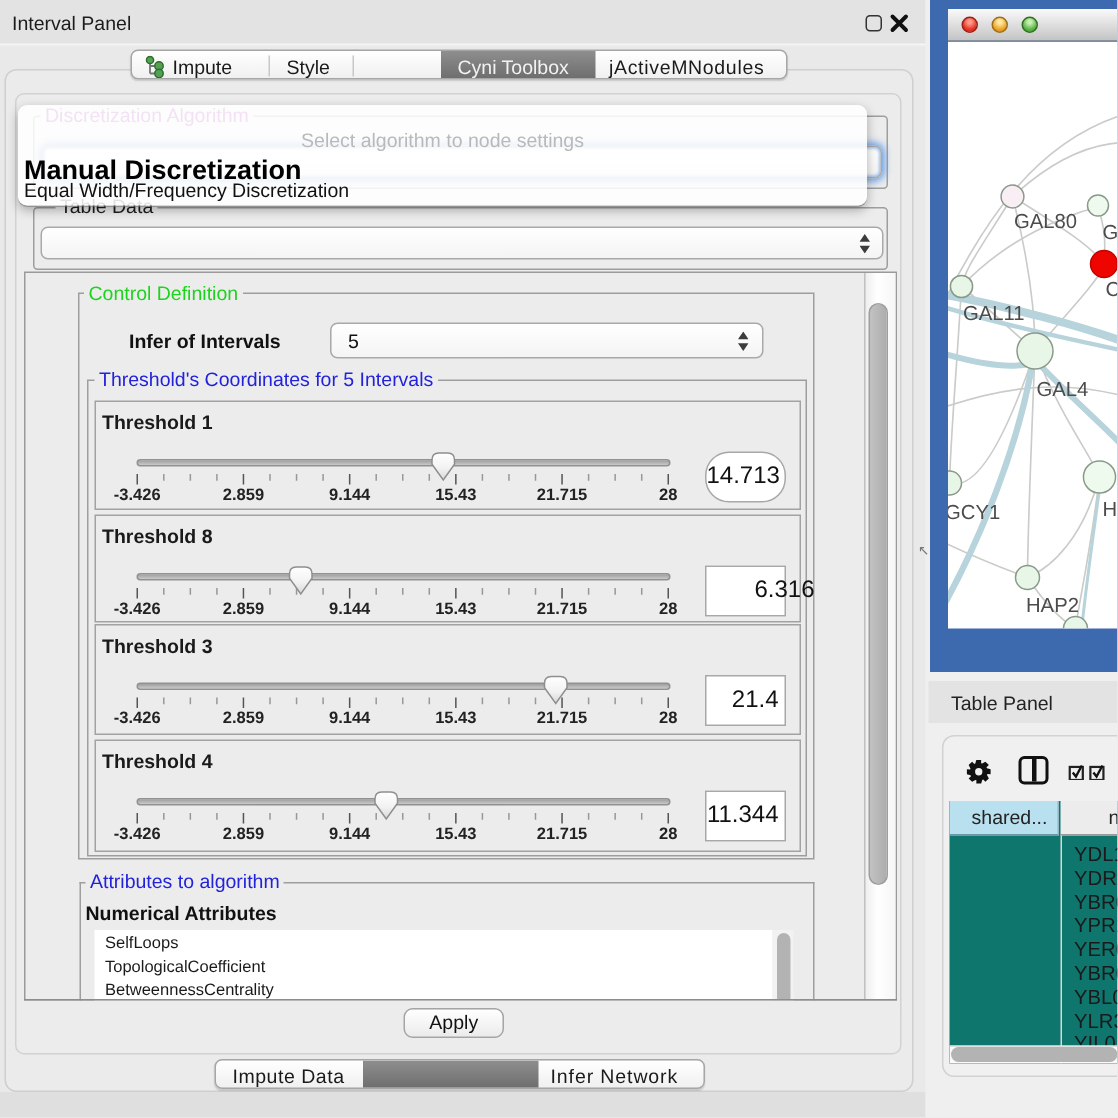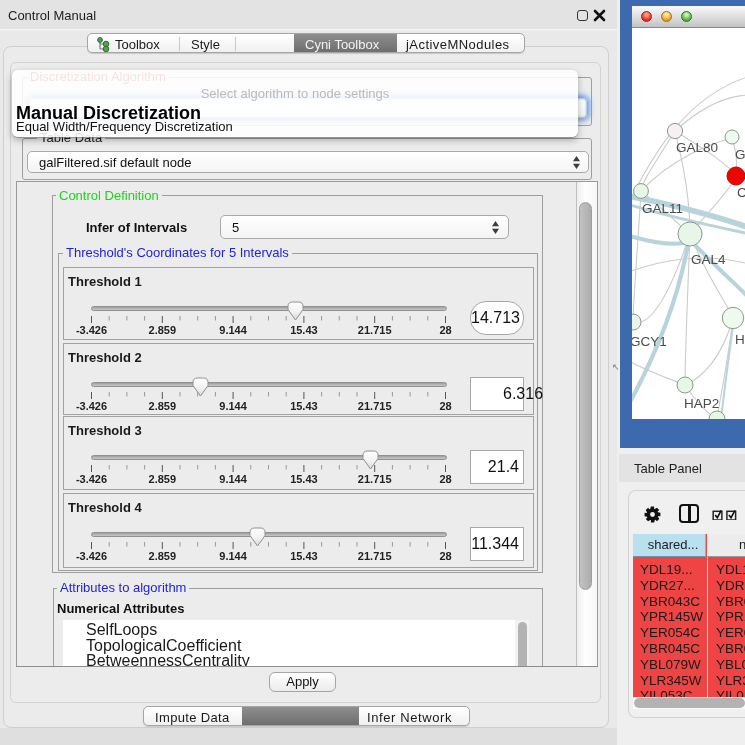--- a/index.html
+++ b/index.html
@@ -15,21 +15,21 @@
   .track { position:absolute; left:27px; width:356px; height:5px; border-radius:3px; background:linear-gradient(#9f9f9f,#c9c9c9); border:1px solid #919191; }
   .vbox { position:absolute; left:406px; width:54px; height:33.5px; background:#fff; border:1px solid #a8a8a8; font-size:16px; color:#111; text-align:right; padding-right:4px; line-height:32px; }
   .ticklabel { position:absolute; font-size:11px; font-weight:bold; color:#222; transform:translateX(-50%); }
   .tab { display:inline-block; font-size:13px; color:#1a1a1a; }
   svg { display:block; }
 </style>
 </head>
 <body>
 
 <div class="abs" style="left:0;top:0;width:617px;height:30px;background:#e3e3e3;border-bottom:1px solid #f5f5f5;"></div>
-<div class="abs" style="left:8px;top:8px;font-size:13px;color:#1c1c1c;">Control Manual</div>
+<div class="abs" style="left:8px;top:8px;font-size:13px;color:#1c1c1c;">Interval Panel</div>
 
 <div class="abs" style="left:577px;top:10px;width:11px;height:11px;border:1.5px solid #333;border-radius:3px;"></div>
 <svg class="abs" style="left:593px;top:9px;" width="13" height="13" viewBox="0 0 13 13">
     <path d="M2 2 L11 11 M11 2 L2 11" stroke="#111" stroke-width="2.6" stroke-linecap="round"></path>
   </svg>
 
 <div class="abs" style="left:0;top:31px;width:617px;height:714px;background:#e9e9e9;"></div>
 
 <div class="abs" style="left:3px;top:46px;width:606px;height:682px;background:#ebebeb;border:1px solid #cfcfcf;border-radius:8px;"></div>
 
@@ -38,35 +38,34 @@
 <div class="abs" style="left:87px;top:33px;width:438px;height:20px;background:linear-gradient(#ffffff,#f0f0f0);border:1px solid #a6a6a6;border-radius:5px;box-shadow:0 1px 1px rgba(0,0,0,0.15);overflow:hidden;">
   <div class="abs" style="left:206px;top:0;width:103px;height:20px;background:linear-gradient(#8e8e8e,#6b6b6b);"></div>
   <div class="abs" style="left:91px;top:3px;width:1px;height:14px;background:#c8c8c8;"></div>
   <div class="abs" style="left:147px;top:3px;width:1px;height:14px;background:#c8c8c8;"></div>
   <svg class="abs" style="left:9px;top:3px;" width="14" height="15" viewBox="0 0 14 15">
     <path d="M3 3 L3 12 M3 7 L8 7 M3 12 L8 12" stroke="#777" stroke-width="1.2" fill="none"></path>
     <circle cx="3" cy="3" r="2.4" fill="#55a055" stroke="#2c6e2c"></circle>
     <circle cx="9" cy="7" r="2.8" fill="#55a055" stroke="#2c6e2c"></circle>
     <circle cx="9" cy="12" r="2.8" fill="#55a055" stroke="#2c6e2c"></circle>
   </svg>
-  <div class="abs tab" style="left:27px;top:3px;">Toolbox</div>
+  <div class="abs tab" style="left:27px;top:3px;">Impute</div>
   <div class="abs tab" style="left:103px;top:3px;text-align:center;">Style</div>
   <div class="abs tab" style="left:155px;top:19px;font-style:italic;">Select</div>
   <div class="abs tab" style="left:217px;top:3px;color:#f2f2f2;">Cyni Toolbox</div>
   <div class="abs tab" style="left:318px;top:3px;letter-spacing:0.45px;">jActiveMNodules</div>
 </div>
 
 <div class="groupbox" style="left:22px;top:77px;width:570px;height:49px;"></div>
-<div class="gtitle" style="left:27px;top:70px;color:#b91c1c;">Discretization Algorithm</div>
+<div class="gtitle" style="left:27px;top:70px;color:#a21caf;">Discretization Algorithm</div>
 <div class="combo" style="left:28px;top:97px;width:560px;height:22px;box-shadow:0 0 5px 2px rgba(90,150,230,0.85), inset 0 0 2px 1px rgba(90,150,230,0.6);"></div>
 
 <div class="groupbox" style="left:22px;top:138px;width:570px;height:42px;"></div>
 <div class="gtitle" style="left:37px;top:131px;color:#1d1d1d;">Table Data</div>
 <div class="combo" style="left:27px;top:151px;width:562px;height:22px;">
-  <span class="ctext">galFiltered.sif default node</span>
   <svg style="position:absolute;left:545px;top:4px;" width="7" height="13" viewBox="0 0 7 13">
       <path d="M3.5 0 L7 5.2 L0 5.2 Z" fill="#3c3c3c"></path>
       <path d="M0 7.8 L7 7.8 L3.5 13 Z" fill="#3c3c3c"></path>
     </svg>
 </div>
 
 <div class="abs" style="left:12px;top:70px;width:566px;height:67px;background:rgba(255,255,255,0.87);border-radius:6px;box-shadow:0 3px 7px rgba(0,0,0,0.30), 0 1px 0 rgba(150,150,150,0.55);"></div>
 <div class="abs" style="left:12px;top:86px;width:566px;text-align:center;font-size:13px;color:#b9b9b9;">Select algorithm to node settings</div>
 <div class="abs" style="left:16px;top:103px;font-size:18px;font-weight:bold;color:#000;">Manual Discretization</div>
 <div class="abs" style="left:16px;top:119px;font-size:13px;color:#111;">Equal Width/Frequency Discretization</div>
@@ -130,21 +129,21 @@
         <linearGradient id="g1" x1="0" y1="0" x2="0" y2="1">
           <stop offset="0" stop-color="#ffffff"></stop>
           <stop offset="0.55" stop-color="#f2f2f2"></stop>
           <stop offset="1" stop-color="#d8d8d8"></stop>
         </linearGradient>
       </defs>
   </svg>
   <div class="vbox" style="top:33px;border-radius:16px;">14.713</div>
 </div>
 <div class="thbox" style="top:343px;height:72px;">
-  <div class="thtitle">Threshold 2</div>
+  <div class="thtitle">Threshold 8</div>
   <div class="track" style="top:37.5px;"></div>
   <svg style="position:absolute;left:0;top:47px;" width="420" height="9" viewBox="0 0 420 9">
       <line x1="27.5" y1="1" x2="27.5" y2="8" stroke="#555" stroke-width="1"></line>
       <line x1="45.2" y1="1" x2="45.2" y2="5.5" stroke="#989898" stroke-width="1"></line>
       <line x1="62.9" y1="1" x2="62.9" y2="5.5" stroke="#989898" stroke-width="1"></line>
       <line x1="80.6" y1="1" x2="80.6" y2="5.5" stroke="#989898" stroke-width="1"></line>
       <line x1="98.3" y1="1" x2="98.3" y2="8" stroke="#555" stroke-width="1"></line>
       <line x1="116.0" y1="1" x2="116.0" y2="5.5" stroke="#989898" stroke-width="1"></line>
       <line x1="133.7" y1="1" x2="133.7" y2="5.5" stroke="#989898" stroke-width="1"></line>
       <line x1="151.4" y1="1" x2="151.4" y2="5.5" stroke="#989898" stroke-width="1"></line>
@@ -266,21 +265,21 @@
         </linearGradient>
       </defs>
   </svg>
   <div class="vbox" style="top:33px;">11.344</div>
 </div>
 
 <div class="abs" style="left:53px;top:588px;width:490px;height:79px;border:1px solid #9e9e9e;border-bottom:none;"></div>
 <div class="gtitle" style="left:57px;top:581px;color:#2222dd;">Attributes to algorithm</div>
 <div class="abs" style="left:57px;top:601px;font-size:13px;font-weight:bold;color:#111;">Numerical Attributes</div>
 <div class="abs" style="left:63px;top:620px;width:452px;height:47px;background:#ffffff;overflow:hidden;">
-  <div style="font-size:16px;color:#1a1a1a;padding-left:7px;line-height:15.5px;padding-top:2px;margin-left:16px;">SelfLoops<br>TopologicalCoefficient<br>BetweennessCentrality</div>
+  <div style="font-size:11px;color:#1a1a1a;padding-left:7px;line-height:15.5px;padding-top:2px;">SelfLoops<br>TopologicalCoefficient<br>BetweennessCentrality</div>
 </div>
 <div class="abs" style="left:515px;top:620px;width:14px;height:47px;background:#f2f2f2;"></div>
 <div class="abs" style="left:518px;top:622px;width:9px;height:44px;background:#b3b3b3;border-radius:5px 5px 0 0;"></div>
 
 <div class="abs" style="left:16px;top:666px;width:582px;height:1px;background:#8d8d8d;"></div>
 
 <div class="abs" style="left:269px;top:672px;width:67px;height:20px;background:linear-gradient(#ffffff,#ebebeb);border:1px solid #a5a5a5;border-radius:6px;text-align:center;font-size:13px;line-height:18px;color:#111;">Apply</div>
 
 <div class="abs" style="left:143px;top:706px;width:327px;height:20px;background:linear-gradient(#ffffff,#f0f0f0);border:1px solid #a6a6a6;border-radius:5px;box-shadow:0 1px 1px rgba(0,0,0,0.15);overflow:hidden;">
   <div class="abs" style="left:98px;top:0;width:117px;height:20px;background:linear-gradient(#8e8e8e,#6b6b6b);"></div>
@@ -363,23 +362,22 @@
   </svg>
 <div class="abs" style="left:679px;top:504px;width:20px;height:19px;border:2.5px solid #111;border-radius:4px;"></div>
 <div class="abs" style="left:688px;top:506px;width:2.5px;height:15px;background:#111;"></div>
 <svg class="abs" style="left:712px;top:509px;" width="28" height="11" viewBox="0 0 30 12">
   <rect x="1" y="2.5" width="9.5" height="9.5" fill="none" stroke="#222" stroke-width="1.6"></rect>
   <path d="M3.2 6.5 L5.5 9.5 L9.8 1.5" stroke="#111" stroke-width="1.7" fill="none"></path>
   <rect x="16" y="2.5" width="9.5" height="9.5" fill="none" stroke="#222" stroke-width="1.6"></rect>
   <path d="M18.2 6.5 L20.5 9.5 L24.8 1.5" stroke="#111" stroke-width="1.7" fill="none"></path>
 </svg>
 
-<div class="abs" style="left:633px;top:534px;width:112px;height:175px;background:#ef4444;overflow:hidden;">
+<div class="abs" style="left:633px;top:534px;width:112px;height:175px;background:#0f766e;overflow:hidden;">
   <div class="abs" style="left:0;top:0;width:73px;height:23px;background:#b9e0ef;border-right:1px solid #8fb6c5;border-bottom:1px solid #6a96a8;text-align:center;font-size:13px;color:#222;line-height:22px;padding-left:8px;">shared...</div>
   <div class="abs" style="left:74px;top:0;width:38px;height:23px;background:#ececec;border-bottom:1px solid #9a9a9a;font-size:13px;color:#222;line-height:22px;padding-left:32px;">na</div>
   <div class="abs" style="left:73.5px;top:23px;width:1px;height:152px;background:#d8d8d8;"></div>
-  <div class="abs" style="left:7px;top:28px;font-size:13.5px;line-height:15.8px;color:#1a1a1a;">YDL19...<br>YDR27...<br>YBR043C<br>YPR145W<br>YER054C<br>YBR045C<br>YBL079W<br>YLR345W<br>YIL053C</div>
   <div class="abs" style="left:83px;top:28px;font-size:13.5px;line-height:15.8px;color:#1a1a1a;">YDL1<br>YDR2<br>YBR0<br>YPR1<br>YER0<br>YBR0<br>YBL0<br>YLR3<br>YIL0</div>
   <div class="abs" style="left:0;top:163px;width:112px;height:12px;background:#fafafa;border-top:1px solid #e0e0e0;"></div>
   <div class="abs" style="left:1px;top:164px;width:111px;height:10px;background:#b3b3b3;border-radius:5px;"></div>
 </div>
 
 <div class="abs" style="left:612px;top:362px;font-size:9px;color:#777;">↖</div>
 
 </body></html>

